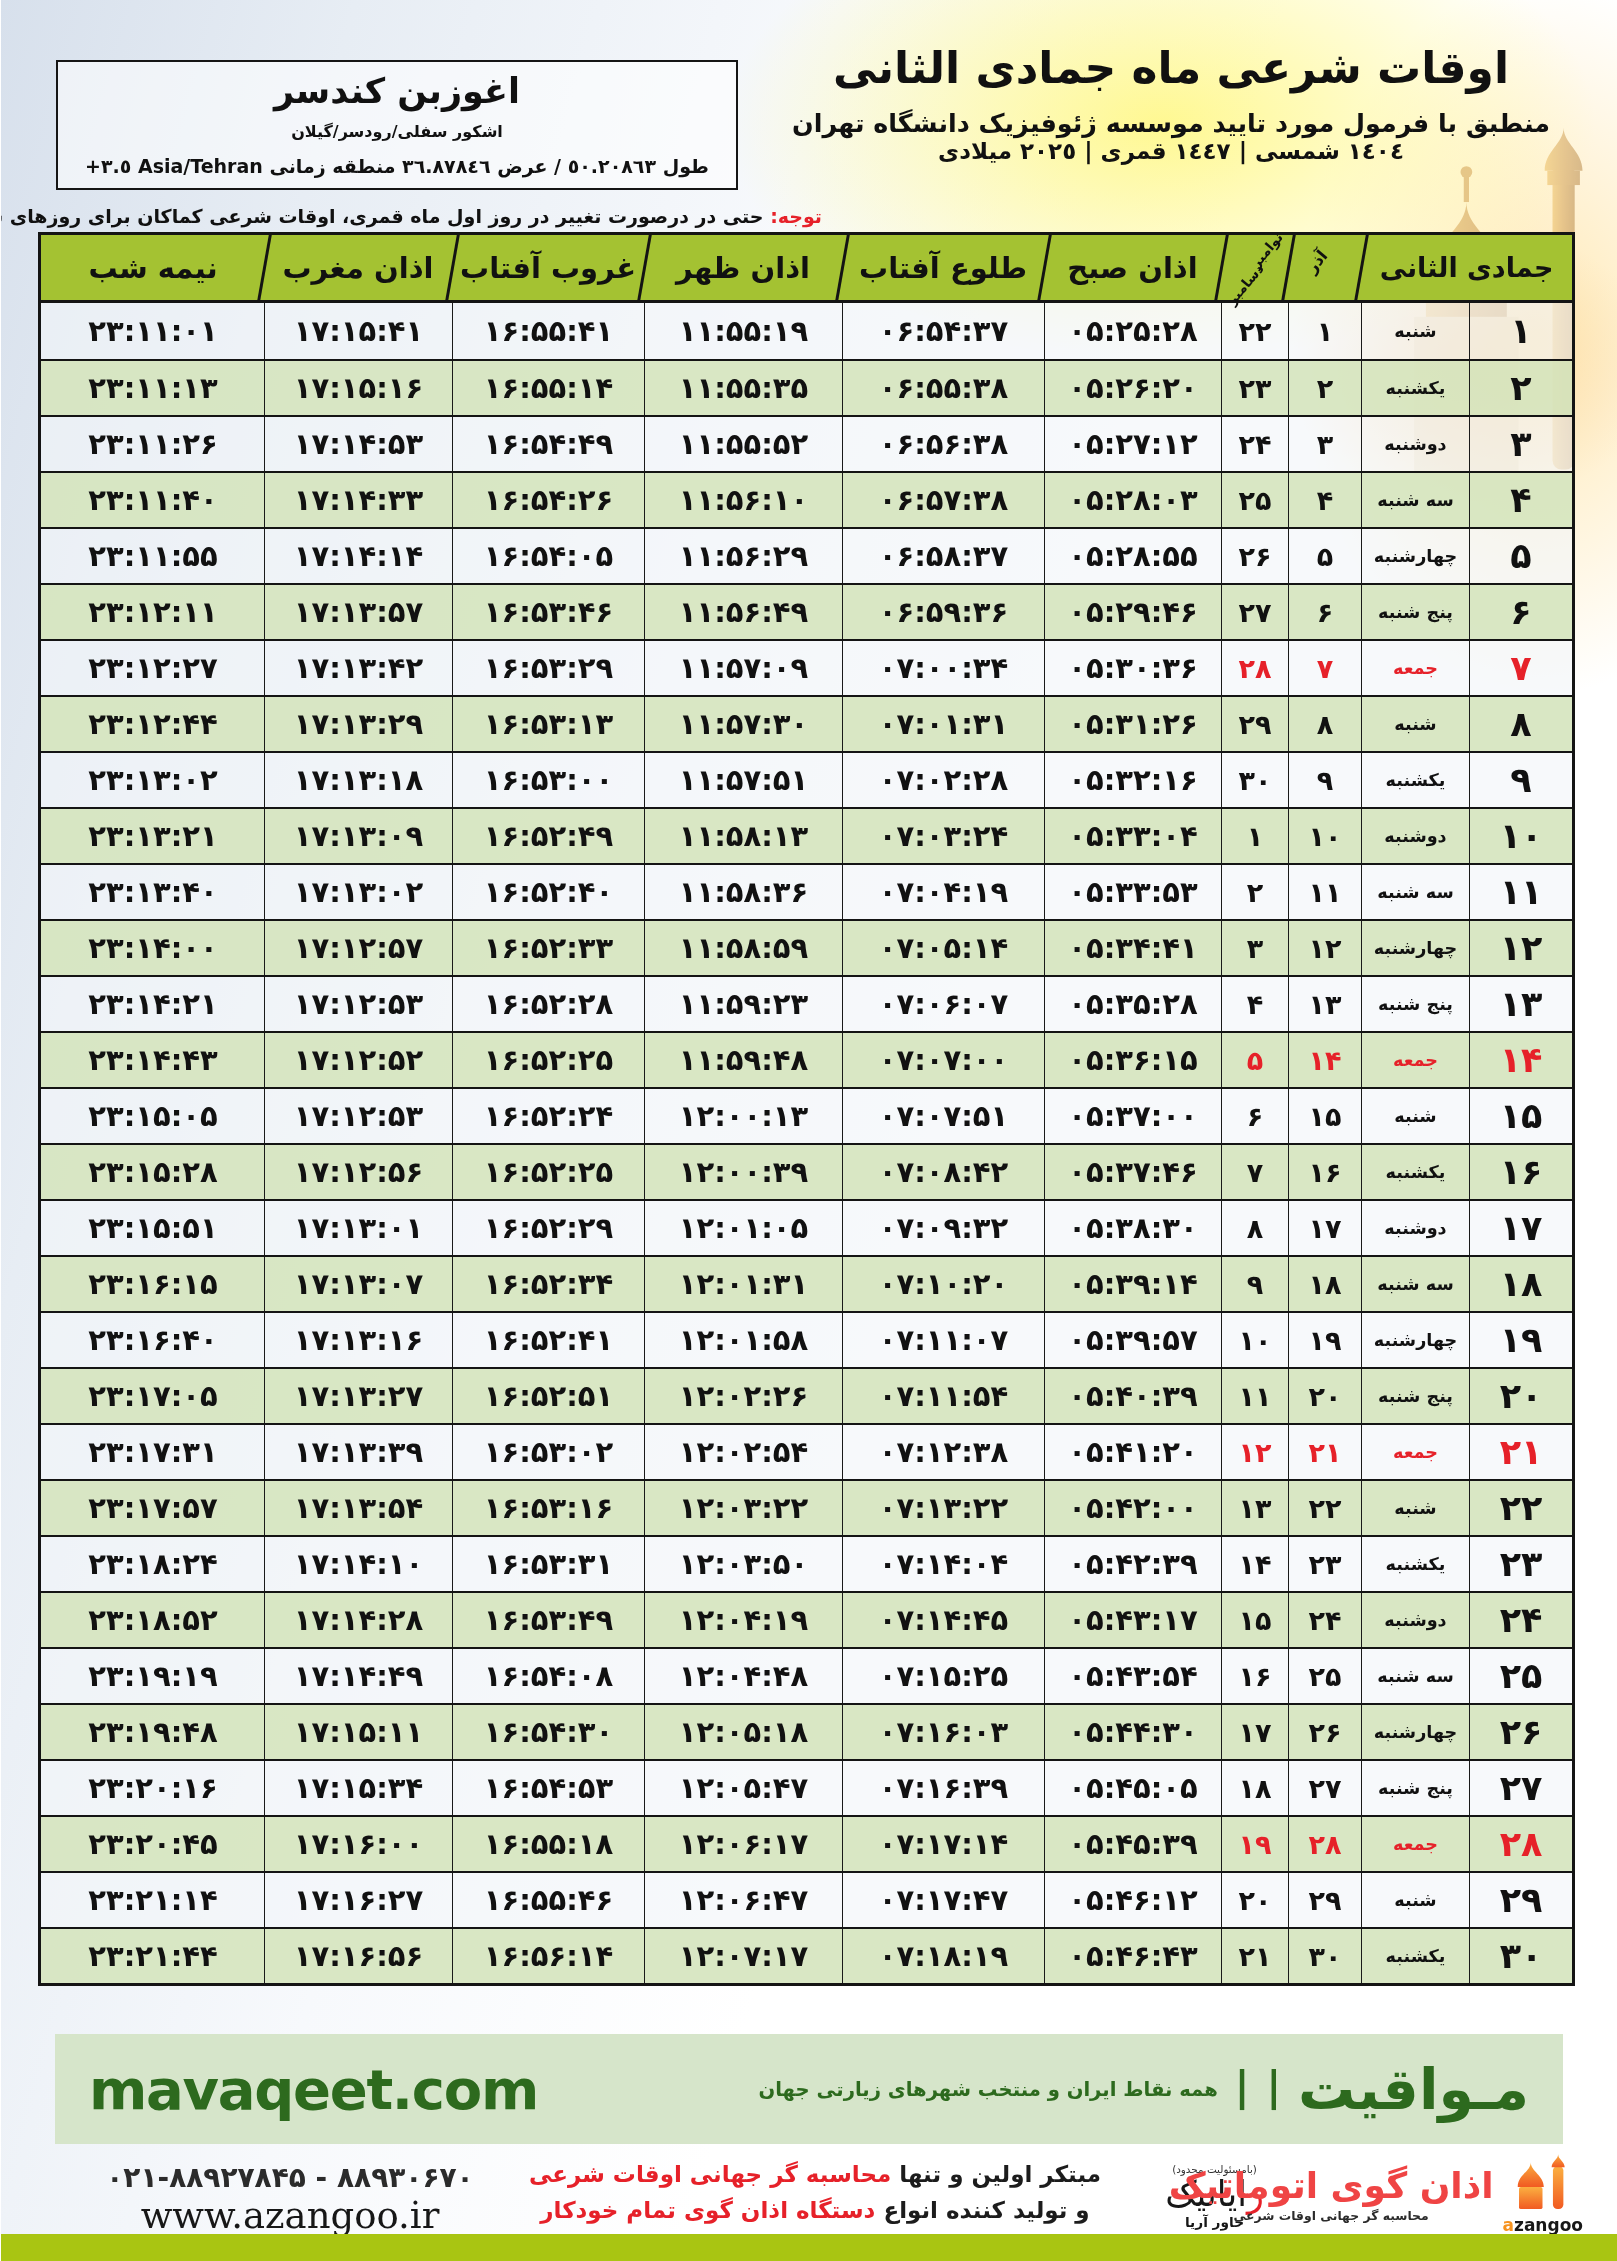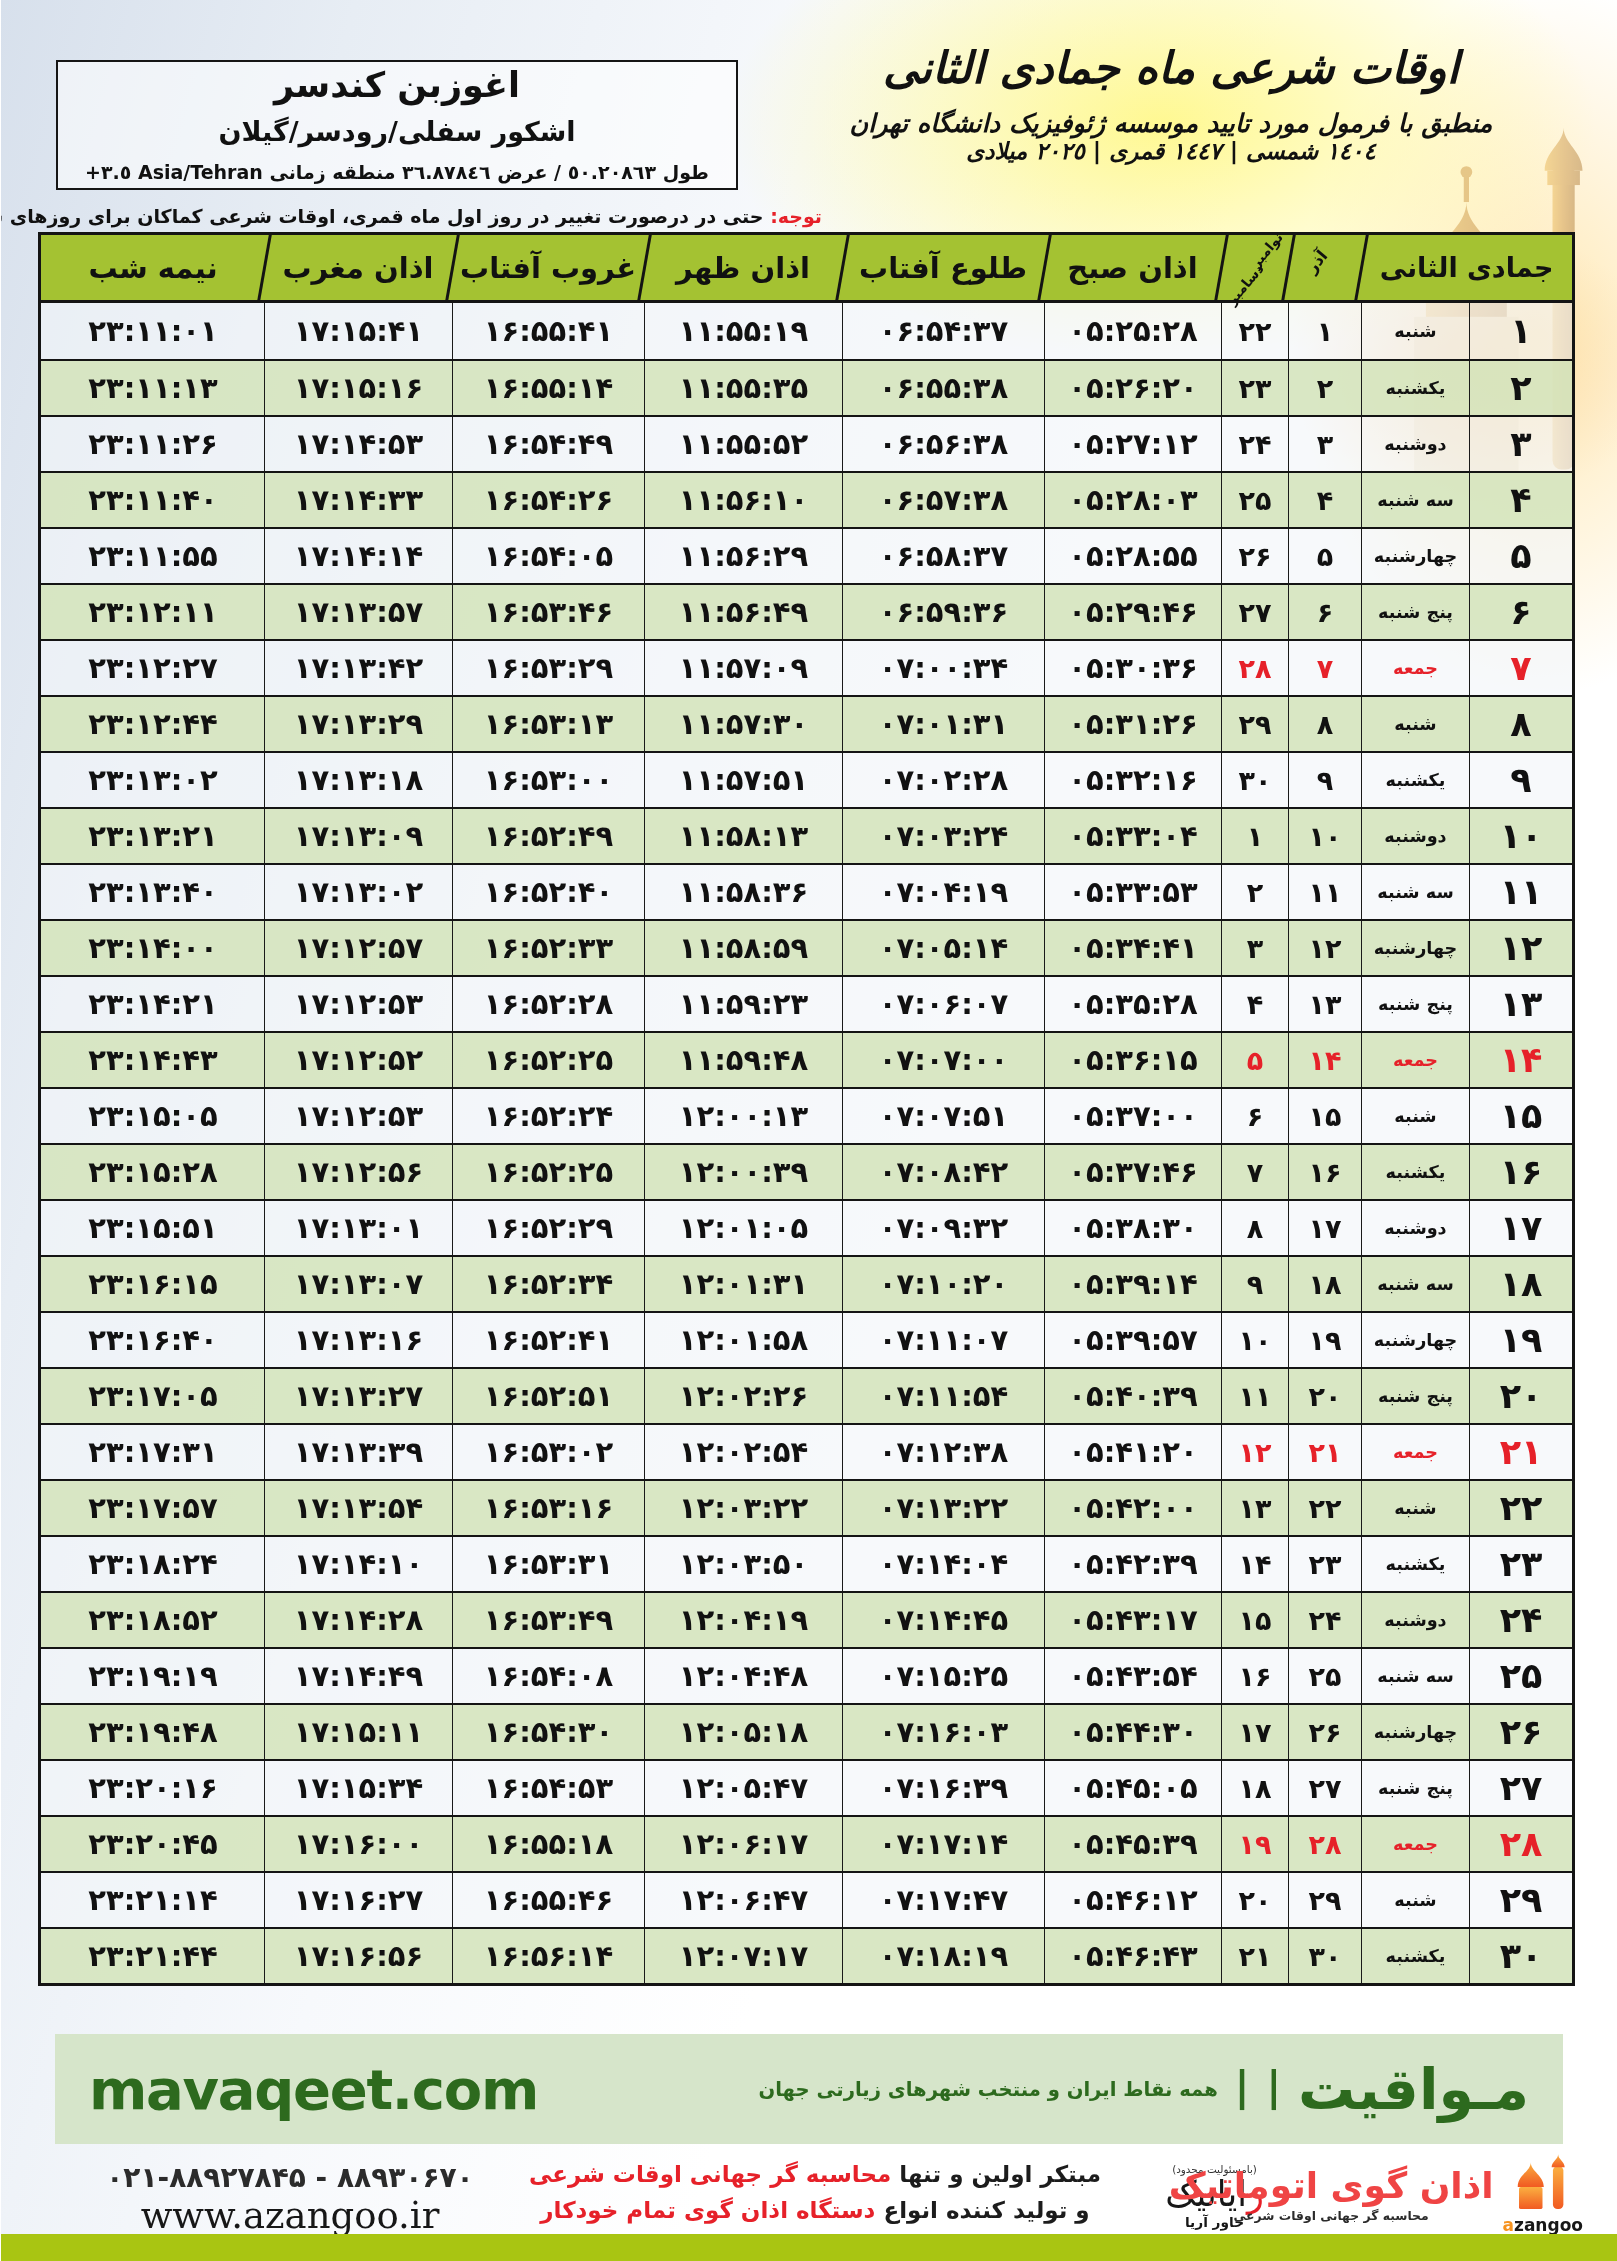--- a/index.html
+++ b/index.html
@@ -16,33 +16,33 @@
   .bg {
     position:absolute; inset:0; z-index:0;
     background:
       radial-gradient(ellipse 620px 339px at 1161px 124px, rgba(255,248,140,.95), rgba(255,248,160,0) 70%),
       radial-gradient(ellipse 339px 496px at 1540px 339px, rgba(255,214,120,.55), rgba(255,214,120,0) 72%),
       radial-gradient(ellipse 274px 196px at 1474px 365px, rgba(235,140,70,.22), rgba(235,140,70,0) 70%),
       linear-gradient(105deg, #d7e0ec 0%, #e7edf4 16%, #f7f9fc 38%, #ffffff 58%);
   }
   .mosque { position:absolute; left:1388px; top:65px; width:222px; height:509px; opacity:.45; z-index:0; }
   
-  .title-block { position:absolute; left:750px; top:43px; width:842px; text-align:center; z-index:2;font-style:italic; }
+  .title-block { position:absolute; left:750px; top:43px; width:842px; text-align:center; z-index:2; }
   .main-title  { font-size:44px; font-weight:bold; line-height:1.15; letter-spacing:-0.7px; }
   .sub-title   { font-size:25.4px; font-weight:bold; margin-top:14.4px; }
   .year-line   { font-size:23px; font-weight:bold; }
 
   .location-box {
     position:absolute; left:56px; top:60px; width:682px; height:130px; z-index:2;
     border:2.6px solid #151515; background:rgba(255,255,255,.55);
     display:flex; flex-direction:column; align-items:center; justify-content:center; gap:12px;
     text-align:center;
   }
   .loc-name   { font-size:35px; font-weight:bold; line-height:1.05; }
-  .loc-region { font-size:27px; font-weight:bold; }
+  .loc-region { font-size:16px; font-weight:bold; }
   .loc-coords { font-size:19px; font-weight:bold; margin-top:2.6px; }
   .ltr { direction:ltr; unicode-bidi:embed; }
 
   .note-line {
     position:absolute; left:39px; top:205px; width:783px; z-index:2;
     font-size:19px; font-weight:bold; text-align:right; white-space:nowrap;
   }
   .note-label { color:#e62129; }
 
   

